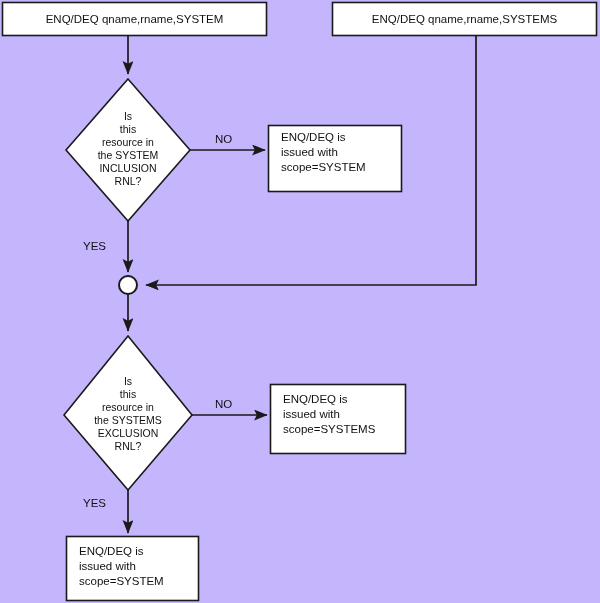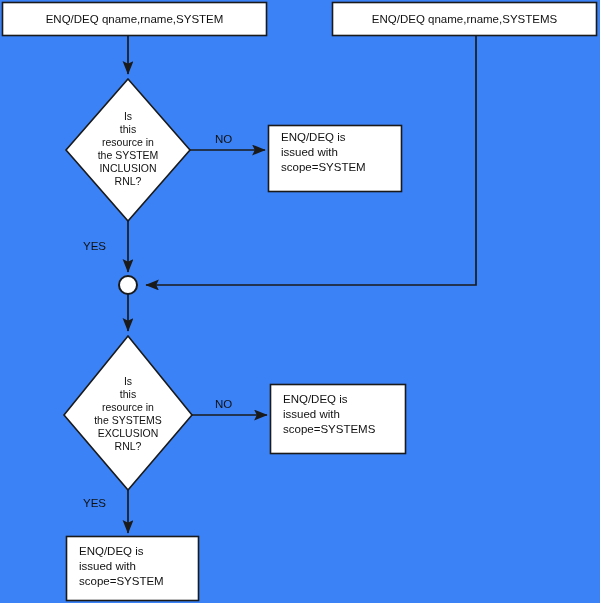--- a/index.html
+++ b/index.html
@@ -10,21 +10,21 @@
   body {
     width: 600px;
     height: 603px;
     font-family: "Liberation Sans", sans-serif;
     overflow: hidden;
   }
   #flowchart-root {
     position: relative;
     width: 600px;
     height: 603px;
-    background: #3b82f6;
+    background: #c4b5fd;
   }
   svg.chart-canvas {
     display: block;
     width: 600px;
     height: 603px;
   }
   .node-shape {
     fill: #ffffff;
     stroke: #1a1a1a;
     stroke-width: 1.6;

